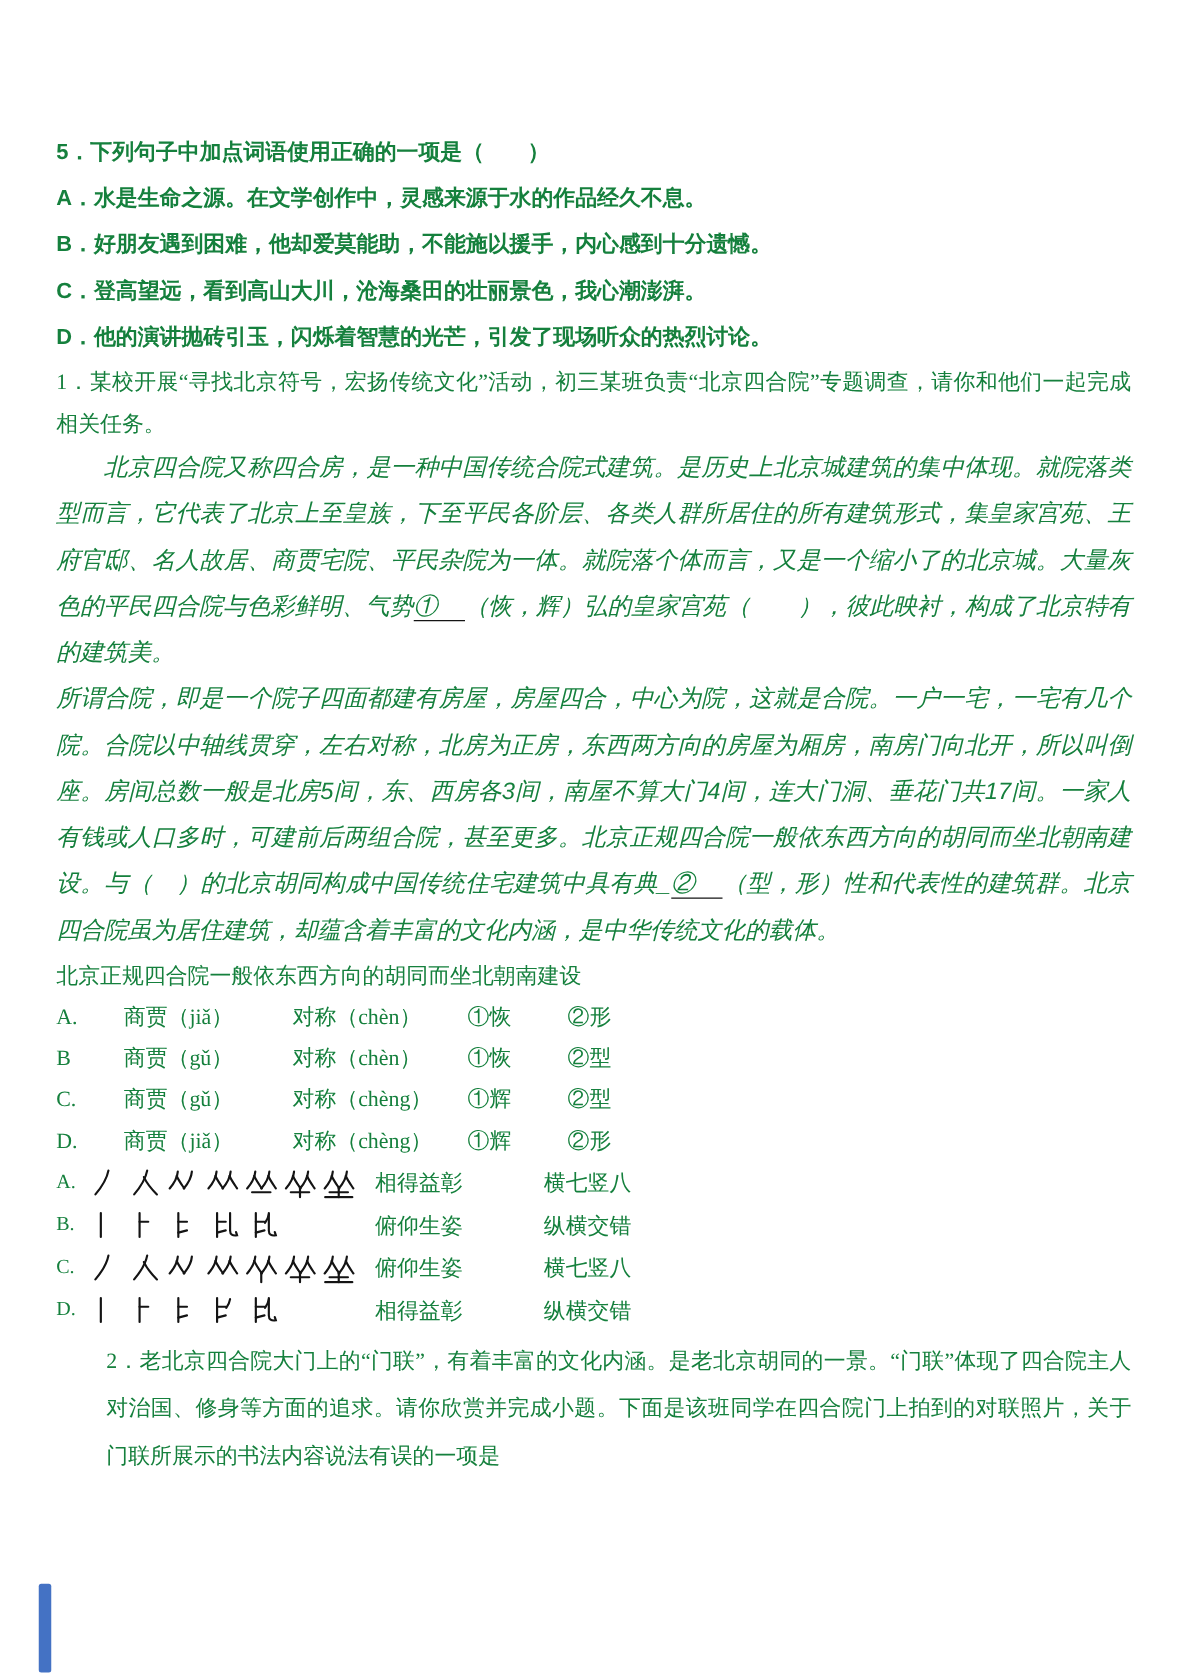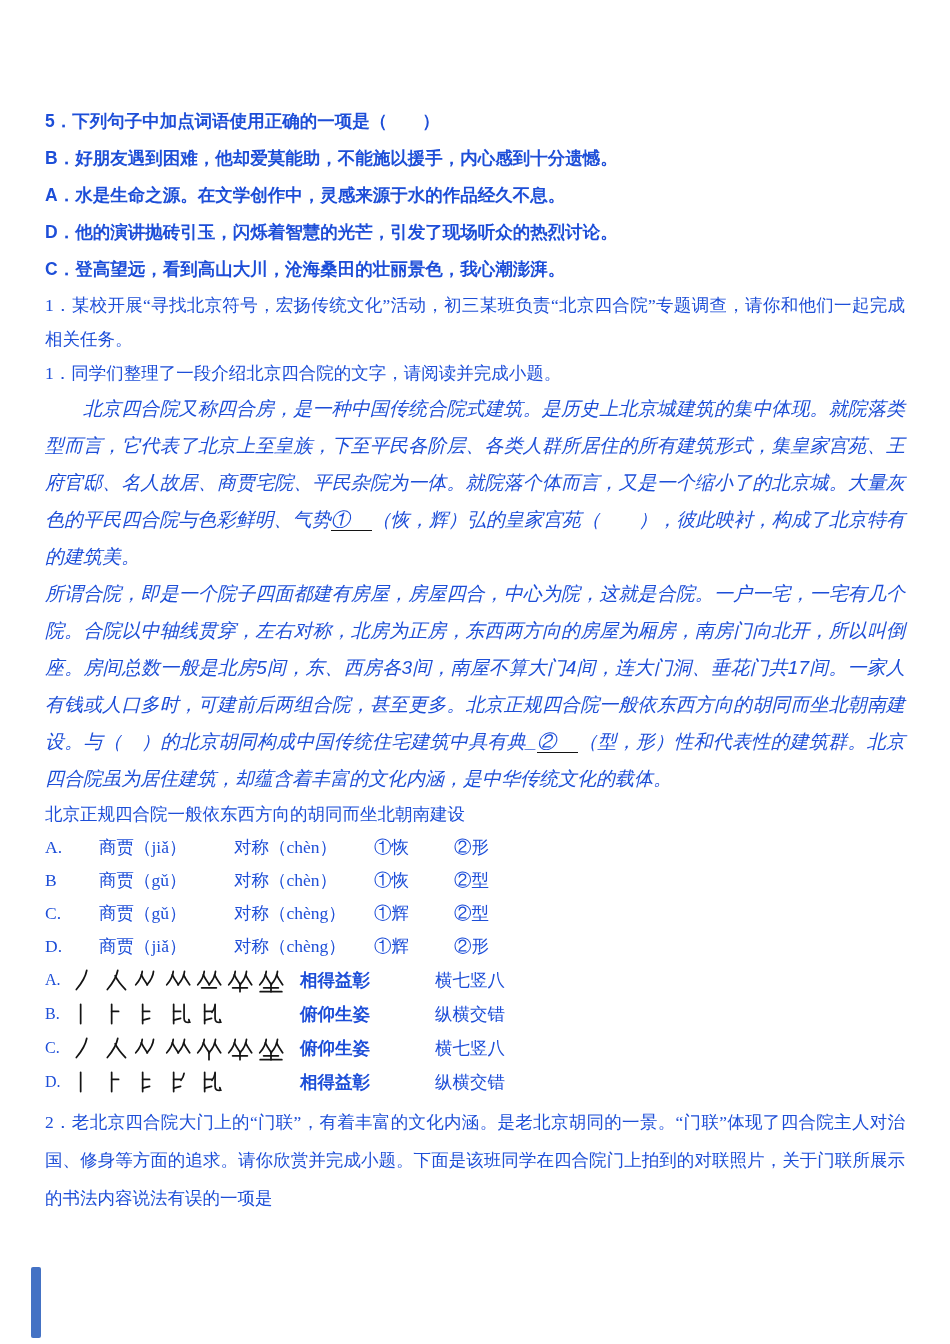--- a/index.html
+++ b/index.html
@@ -2,21 +2,21 @@
 <html><head>
 <meta charset="utf-8">
 <style>
   html,body{margin:0;padding:0;background:#ffffff;}
   .page{
     position:relative;
     width:950px;height:1344px;
     box-sizing:border-box;
     padding:103px 45px 12px 45px;
     background:#ffffff;
-    color:#1d4ed8;
+    color:#15803d;
     overflow:hidden;
   }
   .hei{font-family:"Liberation Sans","DejaVu Sans",sans-serif;font-weight:bold;font-size:17.5px;}
   .song{font-family:"Liberation Serif","DejaVu Serif",serif;font-size:17.5px;}
   .kai{font-family:Liberation Sans, sans-serif;font-style:italic;font-size:19px;}
 
   .q5-line{line-height:37px;white-space:nowrap;}
   .para{text-align:justify;}
   .q6{line-height:34px;margin:0;}
   .task1{line-height:34px;margin:0;}
@@ -27,45 +27,44 @@
 
   .pinyin-row{display:flex;line-height:33px;white-space:nowrap;}
   .pinyin-row .lbl{width:27px;flex:0 0 27px;}
   .pinyin-row .c1{width:135px;flex:0 0 135px;margin-left:27px;}
   .pinyin-row .c2{width:140px;flex:0 0 140px;}
   .pinyin-row .c3{width:80px;flex:0 0 80px;}
 
   .stroke-row{display:flex;align-items:center;height:34px;white-space:nowrap;}
   .stroke-row .lbl{width:27px;flex:0 0 27px;font-size:16px;}
   .stroke-row .glyphs{width:228px;flex:0 0 228px;display:flex;align-items:center;gap:5px;}
-  .stroke-row .idiom1{width:135px;flex:0 0 135px;font-weight:bold;}
+  .stroke-row .idiom1{width:135px;flex:0 0 135px;}
   .glyphs svg{display:block;}
-  .q2{line-height:38px;margin-top:4px;}
+  .q2{line-height:38px;margin-top:4px;margin-left:40px;}
 
   .cursor-bar{
     position:absolute;
     left:31px;top:1267px;
     width:10px;height:71px;
     border-radius:2px;
   }
 </style>
 </head>
 <body>
 
 <div class="page">
 
   <div class="hei q5-line">5．下列句子中加点词语使用正确的一项是（　　）</div>
+  <div class="hei q5-line"><span>A．</span><span>水是生命之源。在文学创作中，灵感来源于水的作品经久不息。</span></div>
   <div class="hei q5-line"><span>B．</span><span>好朋友遇到困难，他却爱莫能助，不能施以援手，内心感到十分遗憾。</span></div>
-  <div class="hei q5-line"><span>A．</span><span>水是生命之源。在文学创作中，灵感来源于水的作品经久不息。</span></div>
+  <div class="hei q5-line"><span>C．</span><span>登高望远，看到高山大川，沧海桑田的壮丽景色，我心潮澎湃。</span></div>
   <div class="hei q5-line"><span>D．</span><span>他的演讲抛砖引玉，闪烁着智慧的光芒，引发了现场听众的热烈讨论。</span></div>
-  <div class="hei q5-line"><span>C．</span><span>登高望远，看到高山大川，沧海桑田的壮丽景色，我心潮澎湃。</span></div>
 
   <p class="song para q6">1．某校开展“寻找北京符号，宏扬传统文化”活动，初三某班负责“北京四合院”专题调查，请你和他们一起完成相关任务。</p>
 
-  <p class="song task1">1．同学们整理了一段介绍北京四合院的文字，请阅读并完成小题。</p>
 
   <p class="kai para kai-para indent"><span>北京四合院又称四合房，是一种中国传统合院式建筑。是历史上北京城建筑的集中体现。就院落类型而言，它代表了北京上至皇族，下至平民各阶层、各类人群所居住的所有建筑形式，集皇家宫苑、王府官邸、名人故居、商贾宅院、平民杂院为一体。就院落个体而言，又是一个缩小了的北京城。大量灰色的平民四合院与色彩鲜明、气势</span><span class="blank-underline">①</span><span>（恢，辉）弘的皇家宫苑（　　），彼此映衬，构成了北京特有的建筑美。</span></p>
 
   <p class="kai para kai-para"><span>所谓合院，即是一个院子四面都建有房屋，房屋四合，中心为院，这就是合院。一户一宅，一宅有几个院。合院以中轴线贯穿，左右对称，北房为正房，东西两方向的房屋为厢房，南房门向北开，所以叫倒座。房间总数一般是北房5间，东、西房各3间，南屋不算大门4间，连大门洞、垂花门共17间。一家人有钱或人口多时，可建前后两组合院，甚至更多。北京正规四合院一般依东西方向的胡同而坐北朝南建设。与（　）的北京胡同构成中国传统住宅建筑中具有典_</span><span class="blank-underline">②</span><span>（型，形）性和代表性的建筑群。北京四合院虽为居住建筑，却蕴含着丰富的文化内涵，是中华传统文化的载体。</span></p>
 
   <p class="song subq-heading">北京正规四合院一般依东西方向的胡同而坐北朝南建设</p>
 
   <div class="song pinyin-row">
     <span class="lbl">A.</span>
     <span class="c1">商贾（jiǎ）</span>

